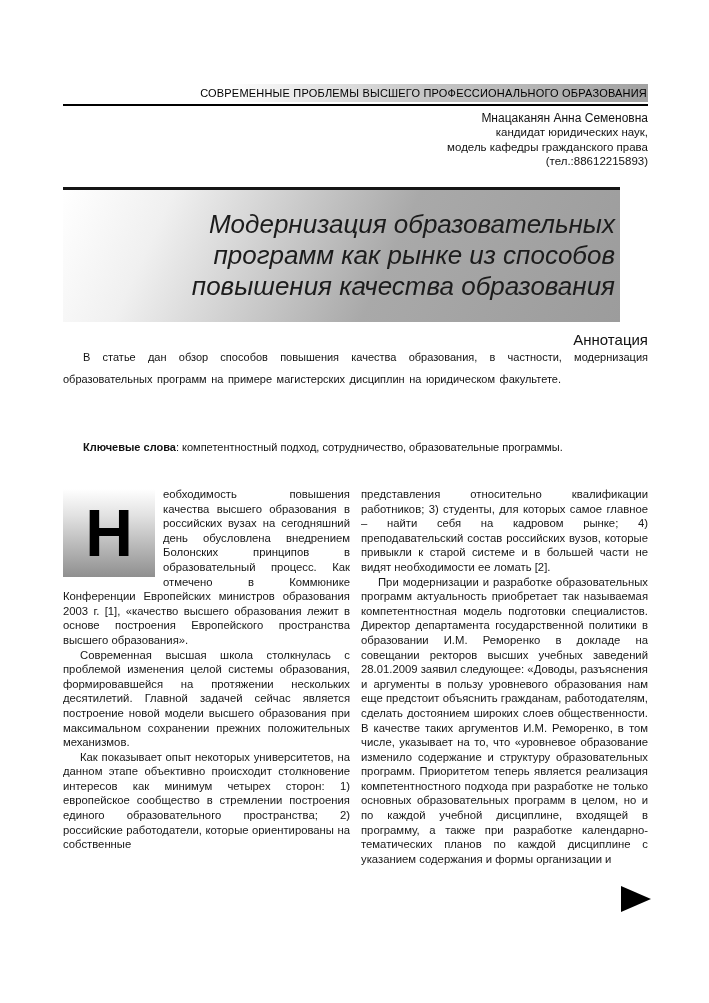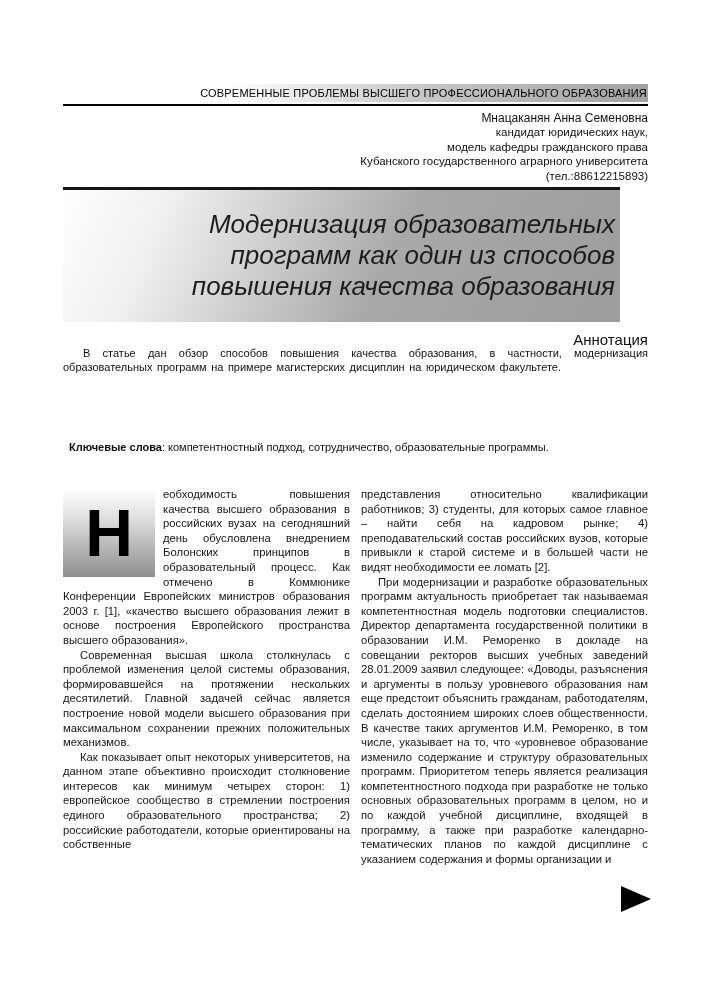--- a/index.html
+++ b/index.html
@@ -45,26 +45,26 @@
     display:block;text-align:right;font-style:italic;
     font-size:26px;line-height:31px;color:#1c1c1c;white-space:nowrap;
   }
   
   .abstract-heading{
     position:absolute;left:63px;top:331px;width:585px;
     text-align:right;font-weight:normal;font-size:15px;
   }
   .abstract-text{
     position:absolute;left:63px;top:346px;width:585px;
-    font-size:11px;line-height:14px;text-align:justify;text-indent:20px;
+    font-size:11px;line-height:22px;text-align:justify;text-indent:20px;
     word-spacing:1.5px;
   }
   
   .keywords{
-    position:absolute;left:49px;top:440px;width:585px;
+    position:absolute;left:63px;top:440px;width:585px;
     font-size:11px;line-height:14px;text-indent:20px;
   }
   .keywords b{font-weight:bold;}
   
   .columns{
     position:absolute;left:63px;top:487px;width:585px;height:440px;
     display:flex;column-gap:11px;
   }
   .col{width:287px;}
   .col p{
@@ -96,28 +96,27 @@
 
   <div class="header-band">
     <span>СОВРЕМЕННЫЕ ПРОБЛЕМЫ ВЫСШЕГО ПРОФЕССИОНАЛЬНОГО ОБРАЗОВАНИЯ</span>
   </div>
   <div class="header-rule"></div>
 
   <div class="author-block">
     <div class="name">Мнацаканян Анна Семеновна</div>
     <div class="cred">кандидат юридических наук,</div>
     <div class="cred">модель кафедры гражданского права</div>
-    <div class="cred">Кубанского государственного аграрного университета</div>
     <div class="cred">(тел.:88612215893)</div>
   </div>
 
   <div class="title-rule"></div>
   <div class="title-box">
     <span>Модернизация образовательных</span>
-    <span>программ как один из способов</span>
+    <span>программ как рынке из способов</span>
     <span>повышения качества образования</span>
   </div>
 
   <div class="abstract-heading">Аннотация</div>
   <div class="abstract-text">В статье дан обзор способов повышения качества образования, в частности, модернизация образовательных программ на примере магистерских дисциплин на юридическом факультете.</div>
 
   <div class="keywords"><b>Ключевые слова</b><span>: компетентностный подход, сотрудничество, образовательные программы.</span></div>
 
   <div class="columns">
     <div class="col">

